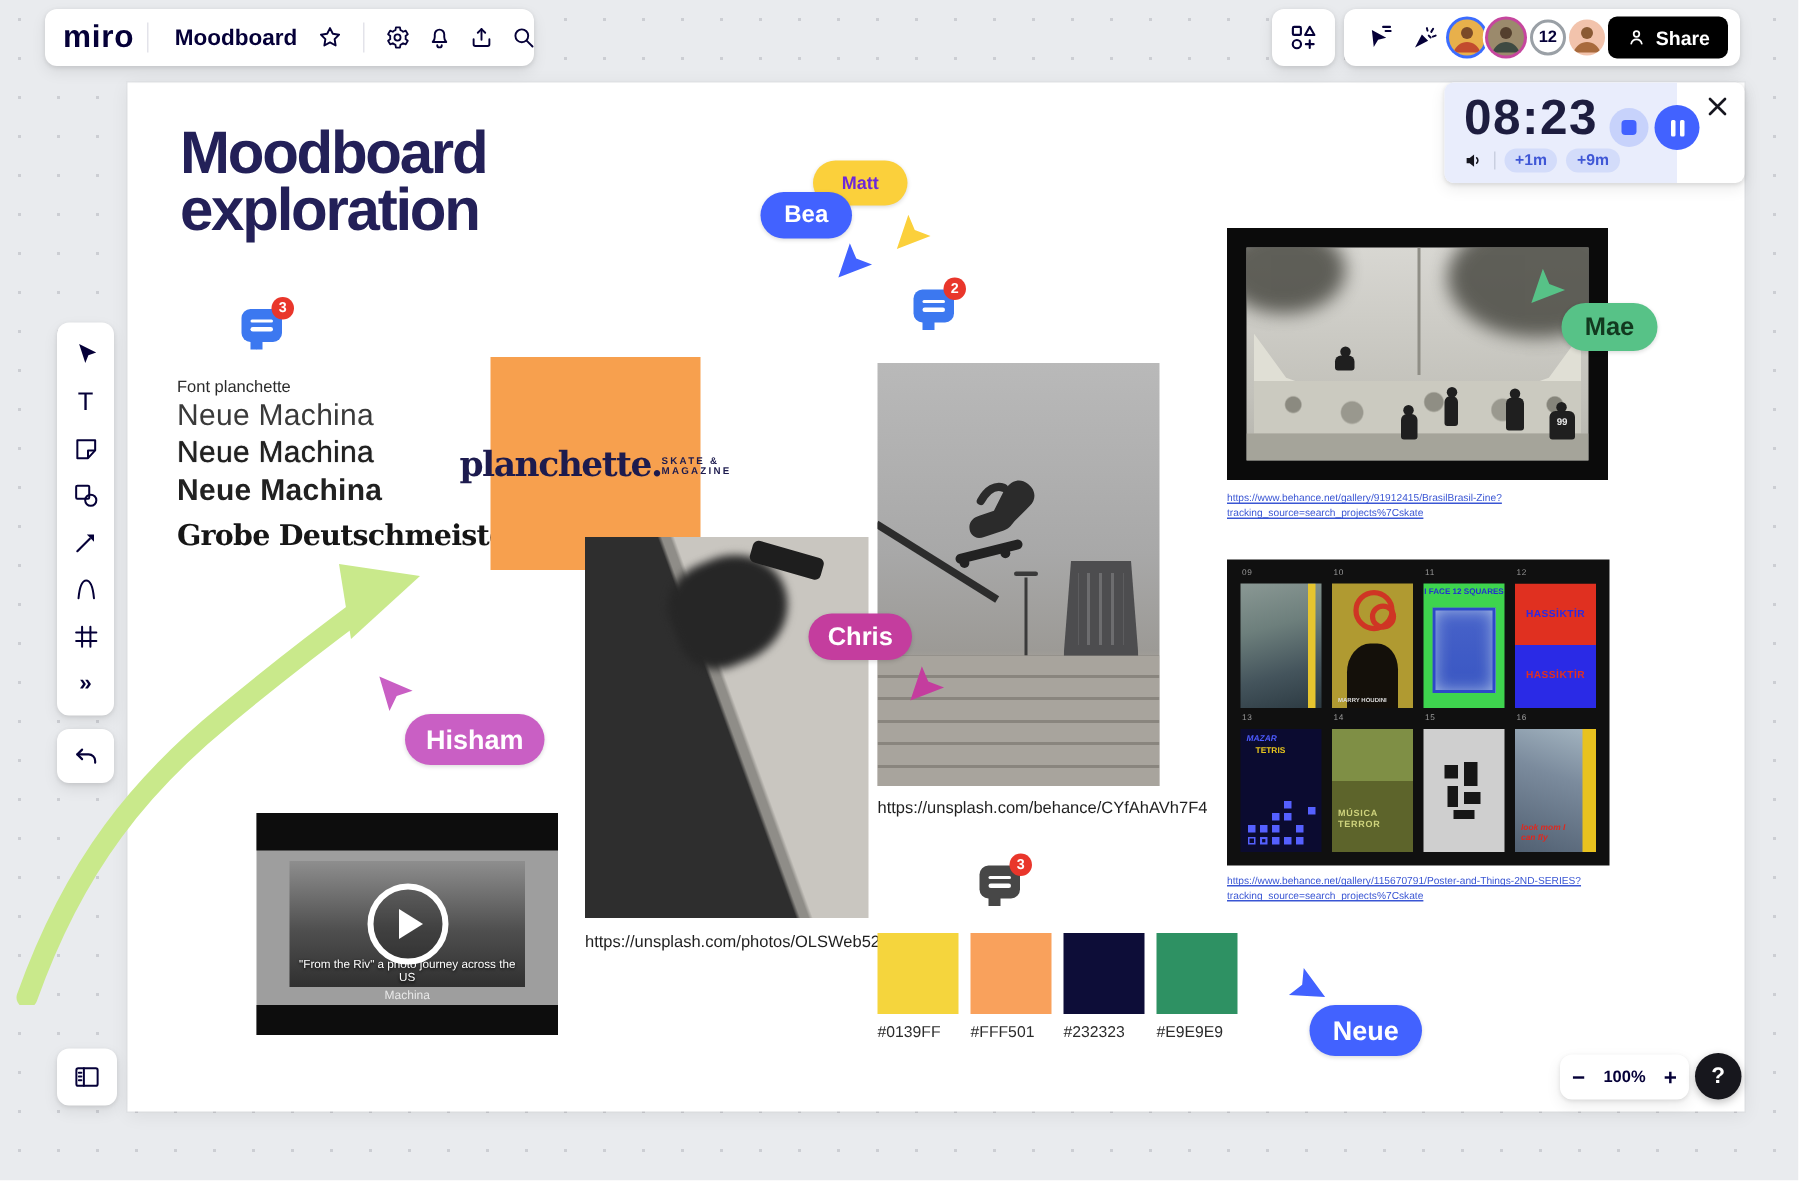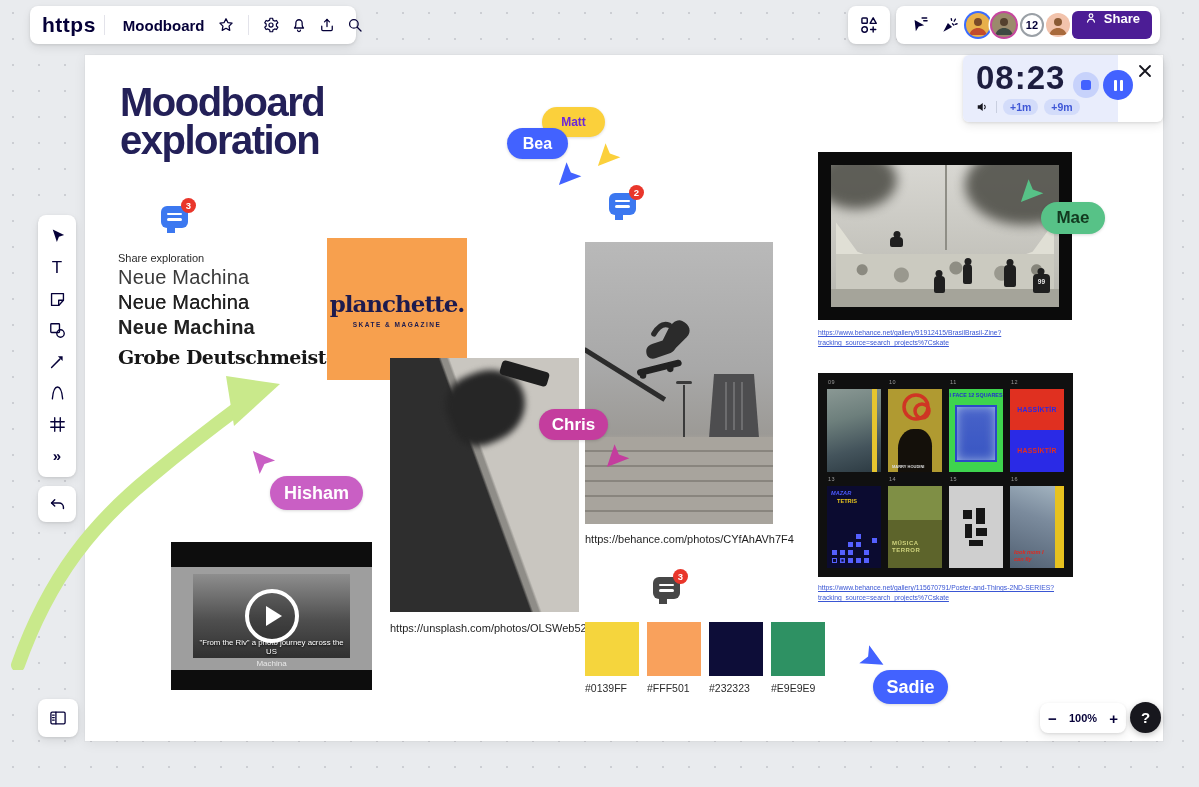--- a/index.html
+++ b/index.html
@@ -24,22 +24,22 @@
   .board-title { font-size:15px; font-weight:700; margin:0 8px 0 10px; }
 
   
   .bar-apps { left:848px; top:6px; width:42px; height:38px; display:flex; align-items:center; justify-content:center; }
   .bar-collab { left:896px; top:6px; width:264px; height:38px; padding:0 8px 0 10px; }
   .avatar { width:24px; height:24px; border-radius:50%; flex:none; position:relative; overflow:hidden; }
   .avatar svg { position:absolute; inset:0; }
   .ring { box-shadow:0 0 0 2px var(--ring), 0 0 0 3.5px #fff; }
   .count-badge { width:24px; height:24px; border-radius:50%; background:#fff; border:2px solid #9aa0a6;
     display:flex; align-items:center; justify-content:center; font-size:11px; font-weight:700; color:#050038; flex:none; }
-  .share-btn { height:28px; padding:0 12px; border-radius:6px; background:#4c1d95; color:#fff;
-    display:flex; gap:6px; font-size:13px; font-weight:700; cursor:pointer; flex:none; }
+  .share-btn { height:28px; padding:0 12px; border-radius:6px; background:#000000; color:#fff;
+    display:flex; align-items:center; gap:6px; font-size:13px; font-weight:700; cursor:pointer; flex:none; }
   .share-btn .icon { width:14px; height:14px; color:#fff; }
 
   
   .timer { left:963px; top:55px; width:200px; height:67px; border-radius:6px; overflow:visible; }
   .timer-bg { position:absolute; left:0; top:0; width:155px; height:67px; background:#e9edfc; border-radius:6px 0 0 6px; }
   .timer-time { position:absolute; left:13px; top:4px; font-size:33px; font-weight:600; color:#1d1d3f; letter-spacing:1px; }
   .timer-sub { position:absolute; left:13px; top:44px; display:flex; align-items:center; gap:6px; }
   .timer-pill { background:#d3dcfa; color:#3f57d6; font-size:10.5px; font-weight:700; padding:2px 7px; border-radius:9px; cursor:pointer; }
   .timer-stop { position:absolute; left:110px; top:17px; width:26px; height:26px; border-radius:50%; background:#c7d2fb; display:flex; align-items:center; justify-content:center; cursor:pointer; }
   .timer-stop i { width:10px; height:10px; border-radius:2.5px; background:#4262ff; }
@@ -67,21 +67,21 @@
   
   .abs { position:absolute; }
   .board-h1 { left:120px; top:83px; font-size:40px; line-height:38px; font-weight:800; letter-spacing:-1.5px; color:#232058; }
   .font-label { left:118px; top:252px; font-size:11px; color:#2b2b2b; }
   .fs { left:118px; color:#212121; font-size:20px; letter-spacing:.2px; }
   .fs-light { top:266px; font-weight:400; color:#3a3a3a; }
   .fs-reg { top:291px; font-weight:400; text-shadow:0 0 .6px #212121; }
   .fs-bold { top:316px; font-weight:700; }
   .fs-black { left:118px; top:346px; font-family:"DejaVu Serif", serif; font-weight:700; font-size:19px; letter-spacing:-.5px; color:#161616; }
 
-  .planchette { left:327px; top:238px; width:140px; height:142px; background:#f7a04e; display:flex; flex-direction:column; align-items:center; justify-content:center; }
+  .planchette { left:327px; top:238px; width:140px; height:142px; background:#f7a04e; display:flex; align-items:center; justify-content:center; }
   .planchette .t1 { font-family:"DejaVu Serif", serif; font-weight:700; font-size:23px; letter-spacing:-1px; color:#1d1b4e; }
   .planchette .t2 { font-size:6.5px; font-weight:700; letter-spacing:1.5px; color:#1d1b4e; margin-top:4px; }
 
   .photo { position:absolute; overflow:hidden; }
   .photo-shadow { left:390px; top:358px; width:189px; height:254px;
     background:linear-gradient(250deg, #c9c6c0 0 46%, #8f8d88 47% 49%, #2e2e2e 50% 100%); }
   .photo-shadow::before { content:''; position:absolute; left:30%; top:5%; width:42%; height:28%;
     background:#262626; border-radius:45% 55% 60% 40%; filter:blur(3px); transform:rotate(-22deg); }
   .photo-shadow::after { content:''; position:absolute; left:58%; top:3%; width:26%; height:6%;
     background:#1e1e1e; border-radius:4px; transform:rotate(16deg); }
@@ -208,21 +208,21 @@
   </div>
 
   <div class="comment" style="left:161px; top:206px; --cbg:#3C78F0;">
     <div class="bubble">
         <i></i>
         <i></i>
       </div>
     <div class="badge">3</div>
   </div>
 
-  <div class="abs font-label">Share exploration</div>
+  <div class="abs font-label">Font planchette</div>
   <div class="abs fs fs-light">Neue Machina</div>
   <div class="abs fs fs-reg">Neue Machina</div>
   <div class="abs fs fs-bold">Neue Machina</div>
   <div class="abs fs-black">Grobe Deutschmeister</div>
 
   <div class="abs planchette">
     <div class="t1">planchette.</div>
     <div class="t2">SKATE &amp; MAGAZINE</div>
   </div>
 
@@ -235,21 +235,21 @@
       <path d="M58 6c7 3 9 10 4 15l-9 9c-2 2-3 5-7 6l-12 4c-5 2-9-1-9-6 0-4 3-6 6-7l9-3 5-10c3-6 8-10 13-8z" fill="#2b2b2b"></path>
       <path d="M32 18c4-7 9-10 14-8" stroke="#2b2b2b" stroke-width="5" fill="none" stroke-linecap="round"></path>
       <rect x="16" y="46" width="42" height="6" rx="3" fill="#222" transform="rotate(-14 37 49)"></rect>
       <circle cx="22" cy="56" r="3" fill="#222"></circle>
         <circle cx="47" cy="50" r="3" fill="#222"></circle>
     </svg>
     <div class="lamp"></div>
     <div class="building"></div>
     <div class="stairs"></div>
   </div>
-  <div class="abs url-text" style="left:585px; top:533px;">https://behance.com/photos/CYfAhAVh7F4</div>
+  <div class="abs url-text" style="left:585px; top:533px;">https://unsplash.com/behance/CYfAhAVh7F4</div>
 
   <div class="comment" style="left:609px; top:193px; --cbg:#3C78F0;">
     <div class="bubble">
         <i></i>
         <i></i>
       </div>
     <div class="badge">2</div>
   </div>
 
   <div class="abs zine">
@@ -411,25 +411,25 @@
         <polygon points="3,2 26,12 15,15.5 10,26"></polygon>
       </svg>
     </div>
   <div class="cursor-pill" style="left: 270px; top: 476px; width: 93px; height: 34px; font-size: 18px; background: rgb(201, 95, 196); color: rgb(255, 255, 255);">Hisham</div>
 
   <div class="cursor-arrow" style="left: 856px; top: 644px; transform: rotate(160deg); color: rgb(66, 98, 255);">
       <svg viewBox="0 0 28 28">
         <polygon points="3,2 26,12 15,15.5 10,26"></polygon>
       </svg>
     </div>
-  <div class="cursor-pill" style="left: 873px; top: 670px; width: 75px; height: 34px; font-size: 18px; background: rgb(66, 98, 255); color: rgb(255, 255, 255);">Sadie</div>
+  <div class="cursor-pill" style="left: 873px; top: 670px; width: 75px; height: 34px; font-size: 18px; background: rgb(66, 98, 255); color: rgb(255, 255, 255);">Neue</div>
 
   <div class="card bar-left">
     <div class="row" style="gap:0;">
-      <span class="logo">https</span>
+      <span class="logo">miro</span>
       <span class="divider"></span>
       <span class="board-title">Moodboard</span>
       <span class="tb-btn">
           <span class="icon">
             <svg viewBox="0 0 24 24" fill="none" stroke="currentColor" stroke-width="1.7" stroke-linejoin="round">
               <path d="m12 3.6 2.5 5.1 5.6.8-4 4 .9 5.6-5-2.7-5 2.7.9-5.6-4-4 5.6-.8z"></path>
             </svg>
           </span>
         </span>
       <span class="divider"></span>

